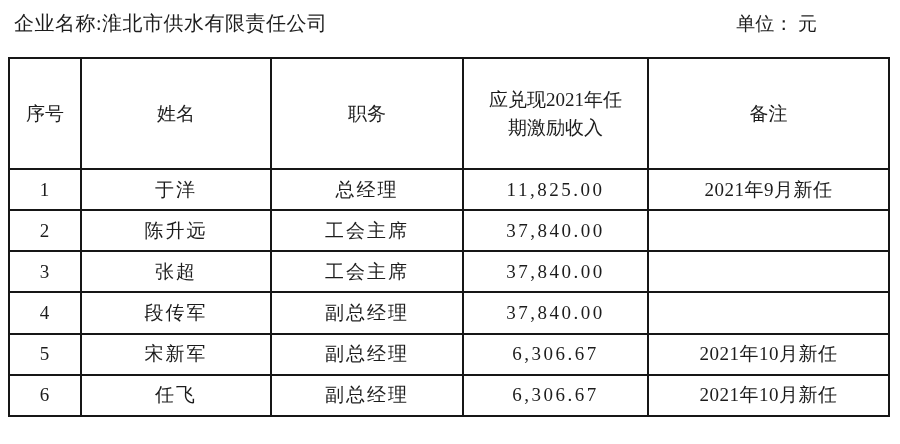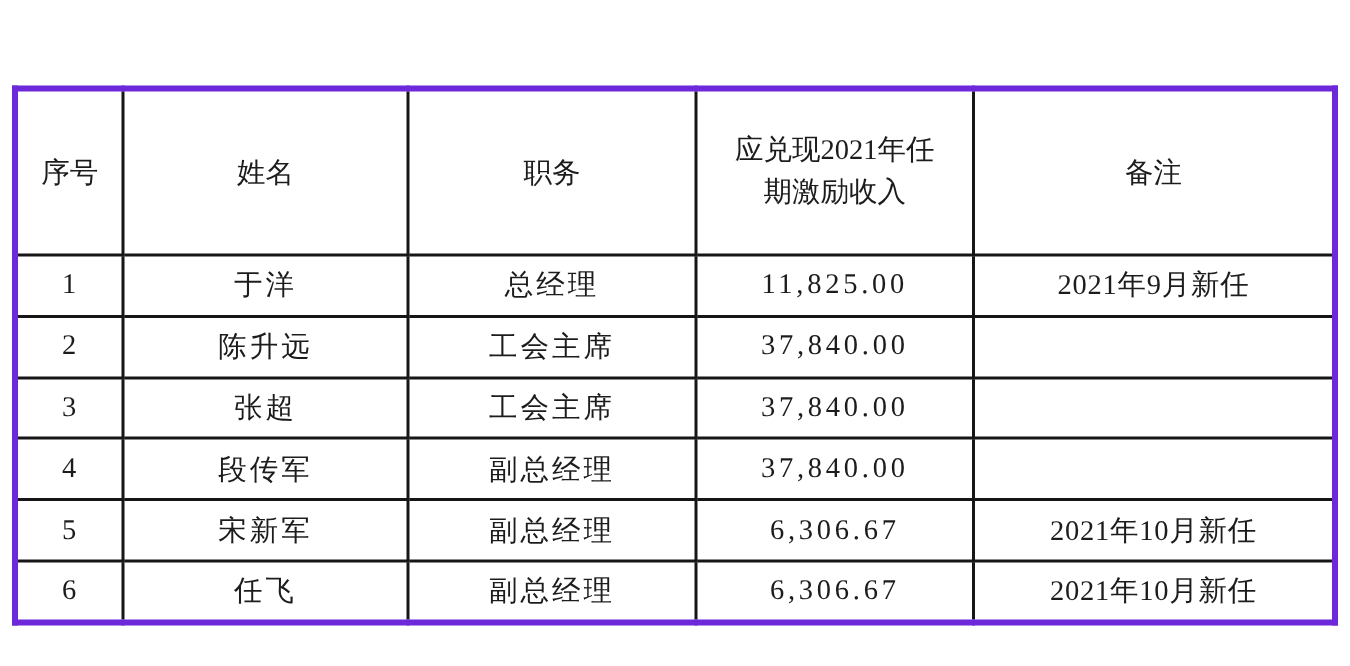--- a/index.html
+++ b/index.html
@@ -37,21 +37,21 @@
     top: 57px;
     width: 880px;
     height: 360px;
     border-collapse: collapse;
     table-layout: fixed;
     background: #ffffff;
   }
   table.comp-table, table.comp-table td, table.comp-table th {
     border: 2px solid #161616;
   }
-  table.comp-table { border: 4px solid #6d28d9; }
+  table.comp-table { border: 1px solid #6d28d9; }
   table.comp-table th, table.comp-table td {
     text-align: center;
     vertical-align: middle;
     font-weight: normal;
     font-size: 19px;
     padding: 0 4px;
     overflow: hidden;
   }
   tr.header-row { height: 111px; }
   tr.data-row { height: 36px; }
@@ -66,20 +66,22 @@
   td.cell-amount { letter-spacing: 2.5px; font-size: 19px; margin-top: 20px; }
   td.cell-note { font-size: 19px; letter-spacing: 0.5px; }
   td.cell-total-label { letter-spacing: 2px; }
 </style>
 </head>
 <body>
 
 <div class="page">
 
   <div class="top-bar">
+    <span class="company-label">企业名称:淮北市供水有限责任公司</span>
+    <span class="unit-label">单位： 元</span>
   </div>
 
   <table class="comp-table">
     <colgroup>
       <col style="width:72px">
       <col style="width:190px">
       <col style="width:192px">
       <col style="width:185px">
       <col style="width:241px">
     </colgroup>

